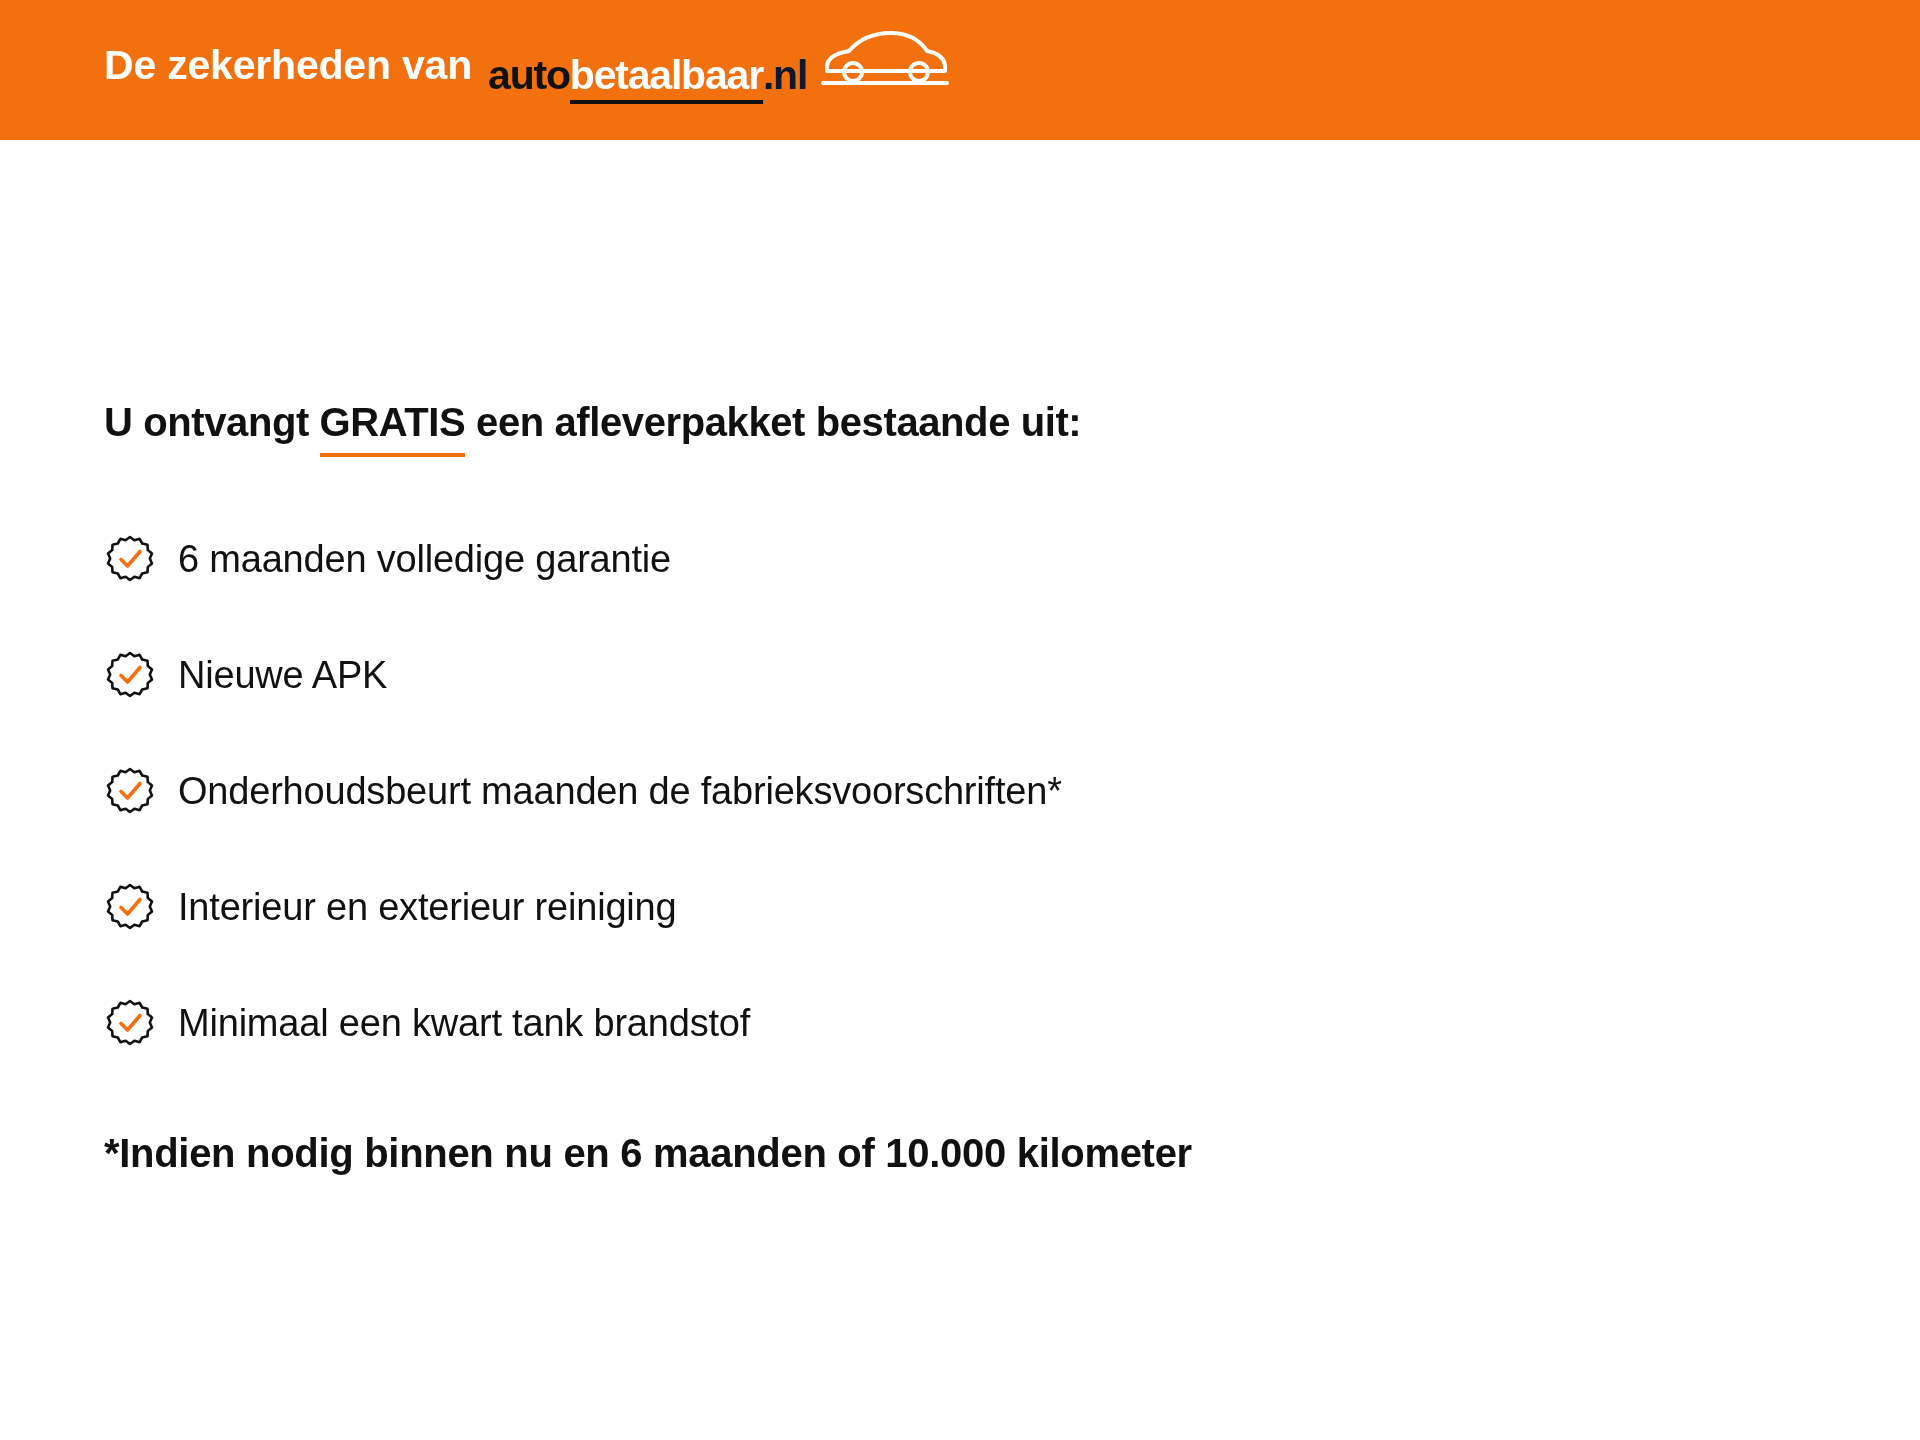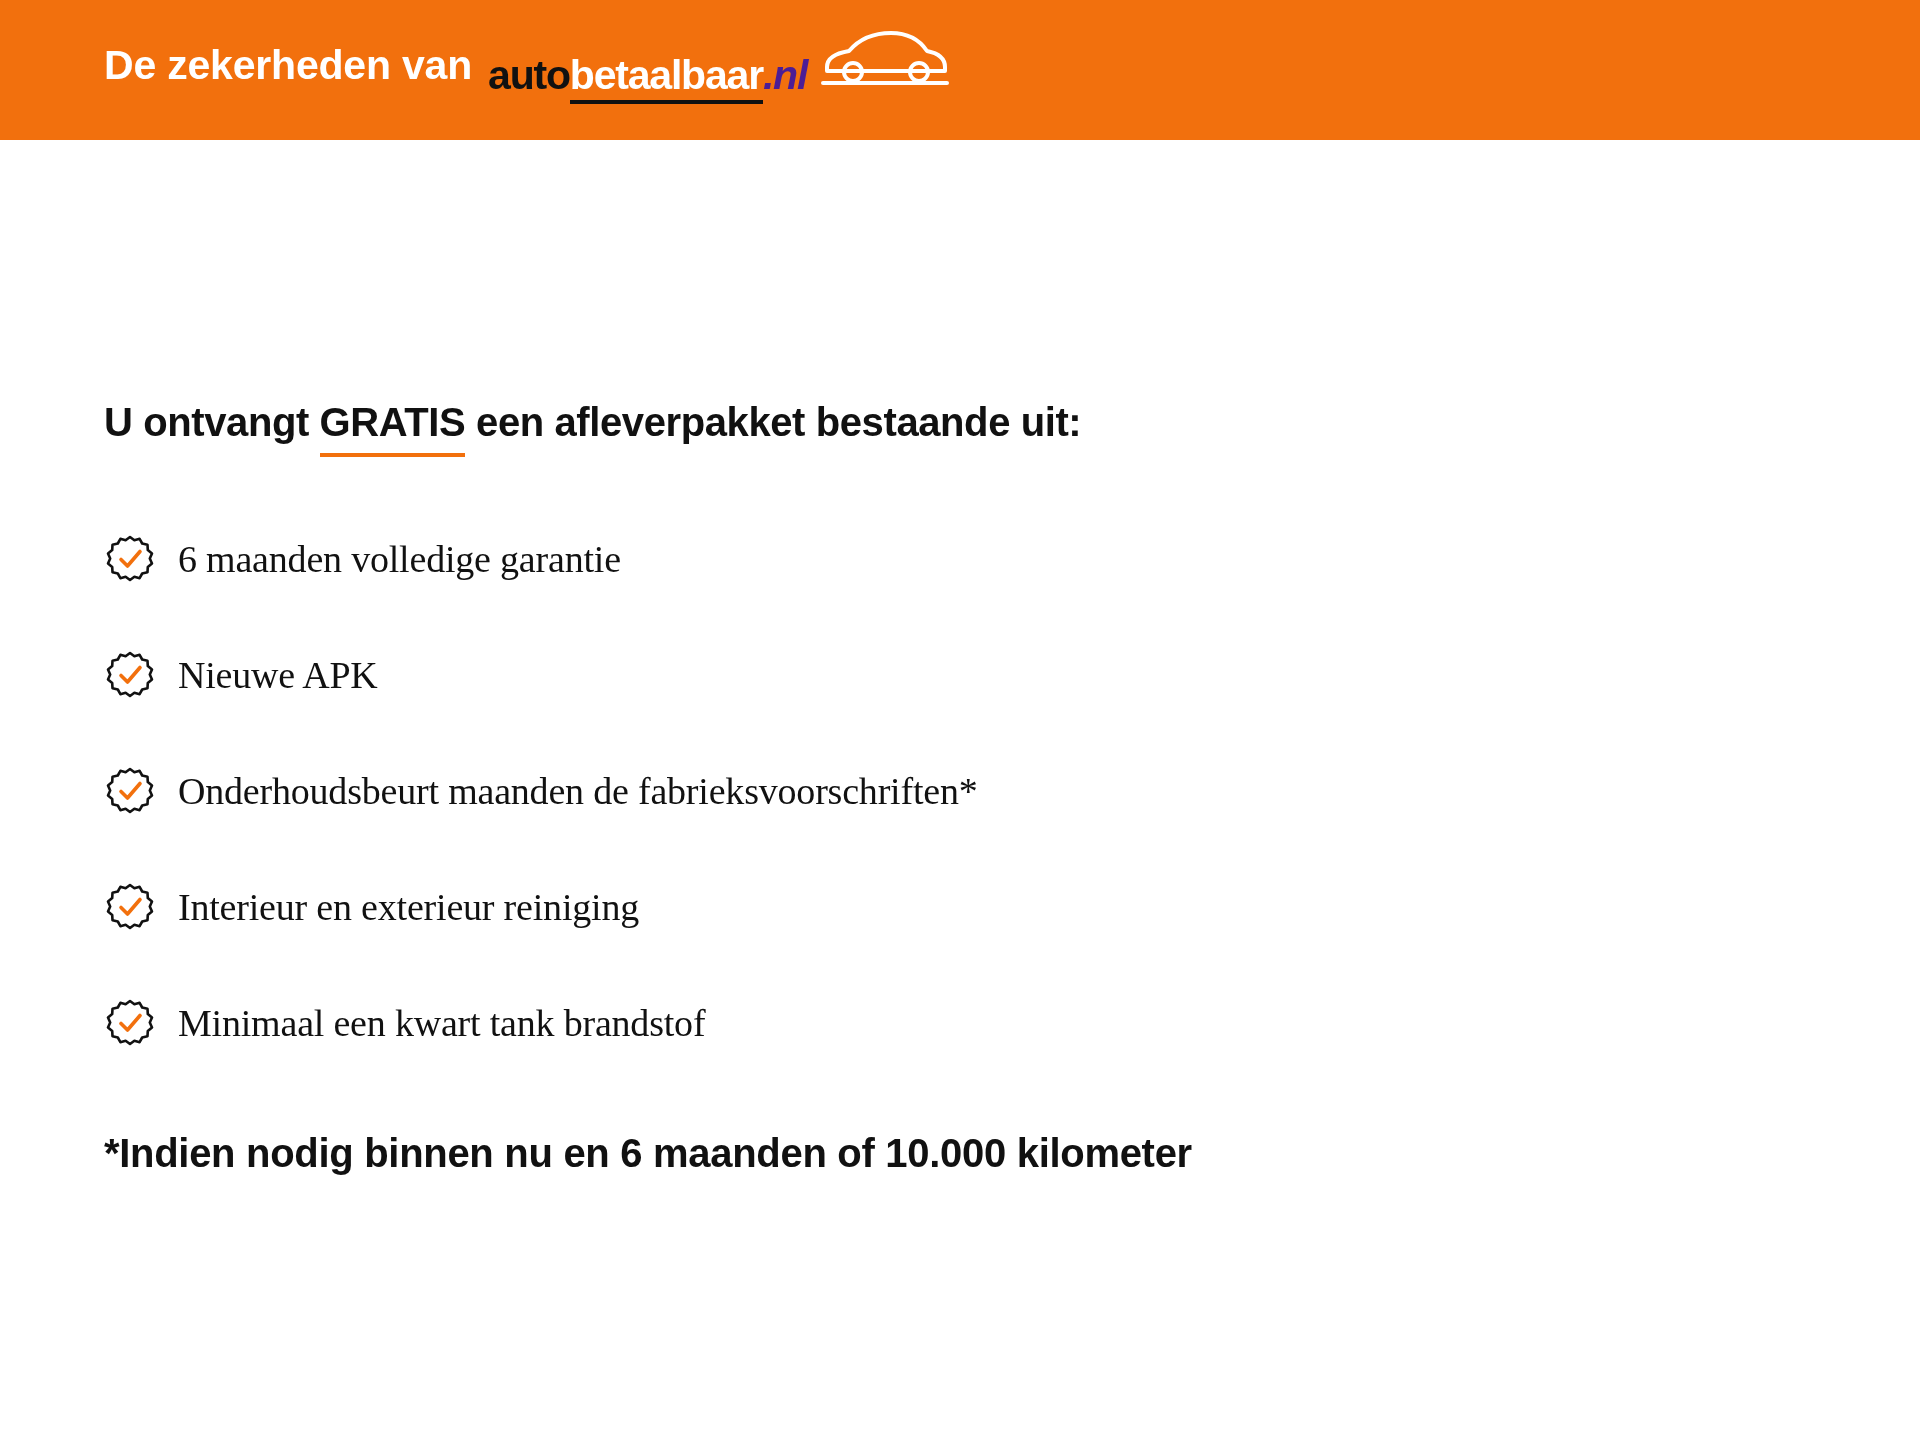--- a/index.html
+++ b/index.html
@@ -53,22 +53,21 @@
   .brand .b-auto {
     color: #111111;
     margin-top: 6px;
   }
   .brand .b-betaalbaar {
     color: #ffffff;
     border-bottom: 4px solid #111111;
     padding-bottom: 1px;
   }
   .brand .b-nl {
-    color: #4c1d95;
-    font-style: italic;
+    color: #0f172a;
   }
   .brand-car {
     margin-left: 14px;
     display: inline-block;
   }
 
   
   .content {
     position: absolute;
     top: 196px;
@@ -87,21 +86,20 @@
   .lead .gratis {
     border-bottom: 4px solid #F2700D;
     padding-bottom: 9px;
   }
 
   .list {
     margin-top: 78px;
     margin-left: 104px;
     list-style: none;
     padding: 0;
-    font-family: Liberation Serif, serif;
   }
   .list-item {
     display: flex;
     align-items: center;
     height: 72px;
     margin-bottom: 44px;
   }
   .list-item .icon {
     width: 52px;
     min-width: 52px;

